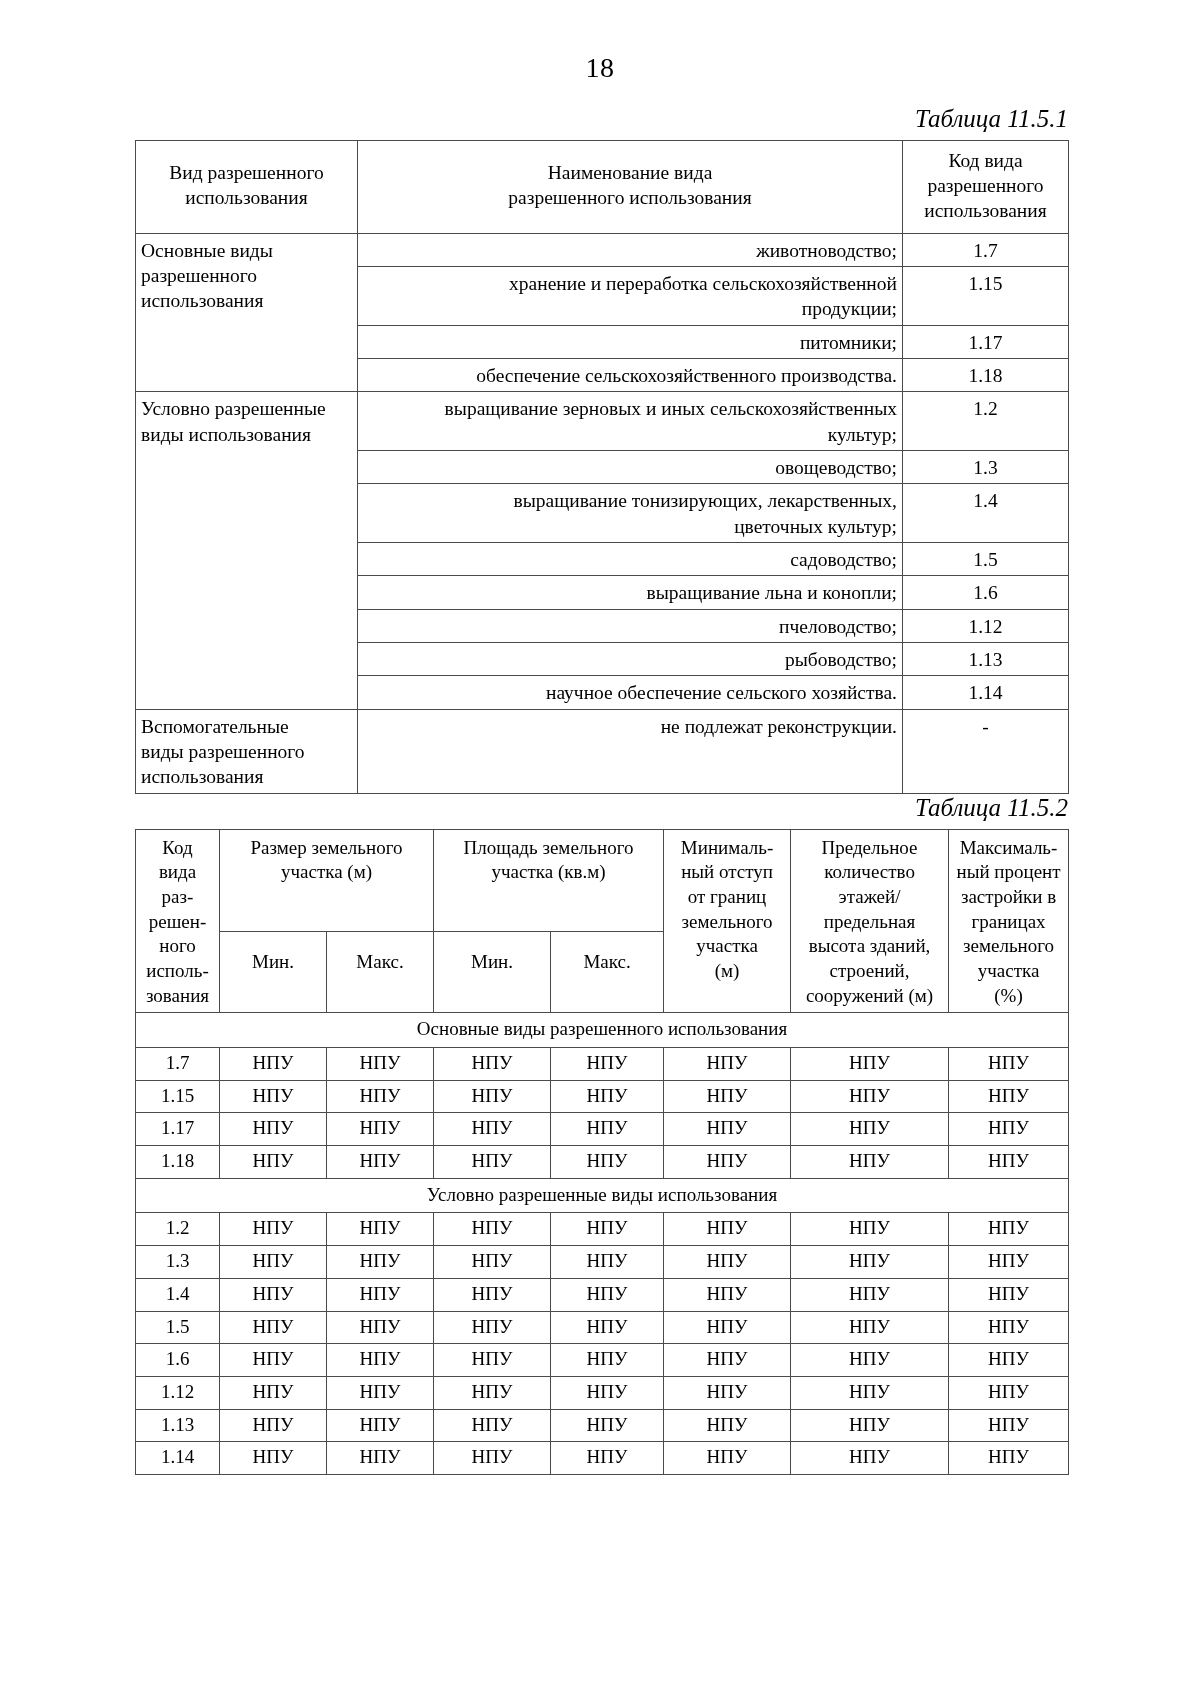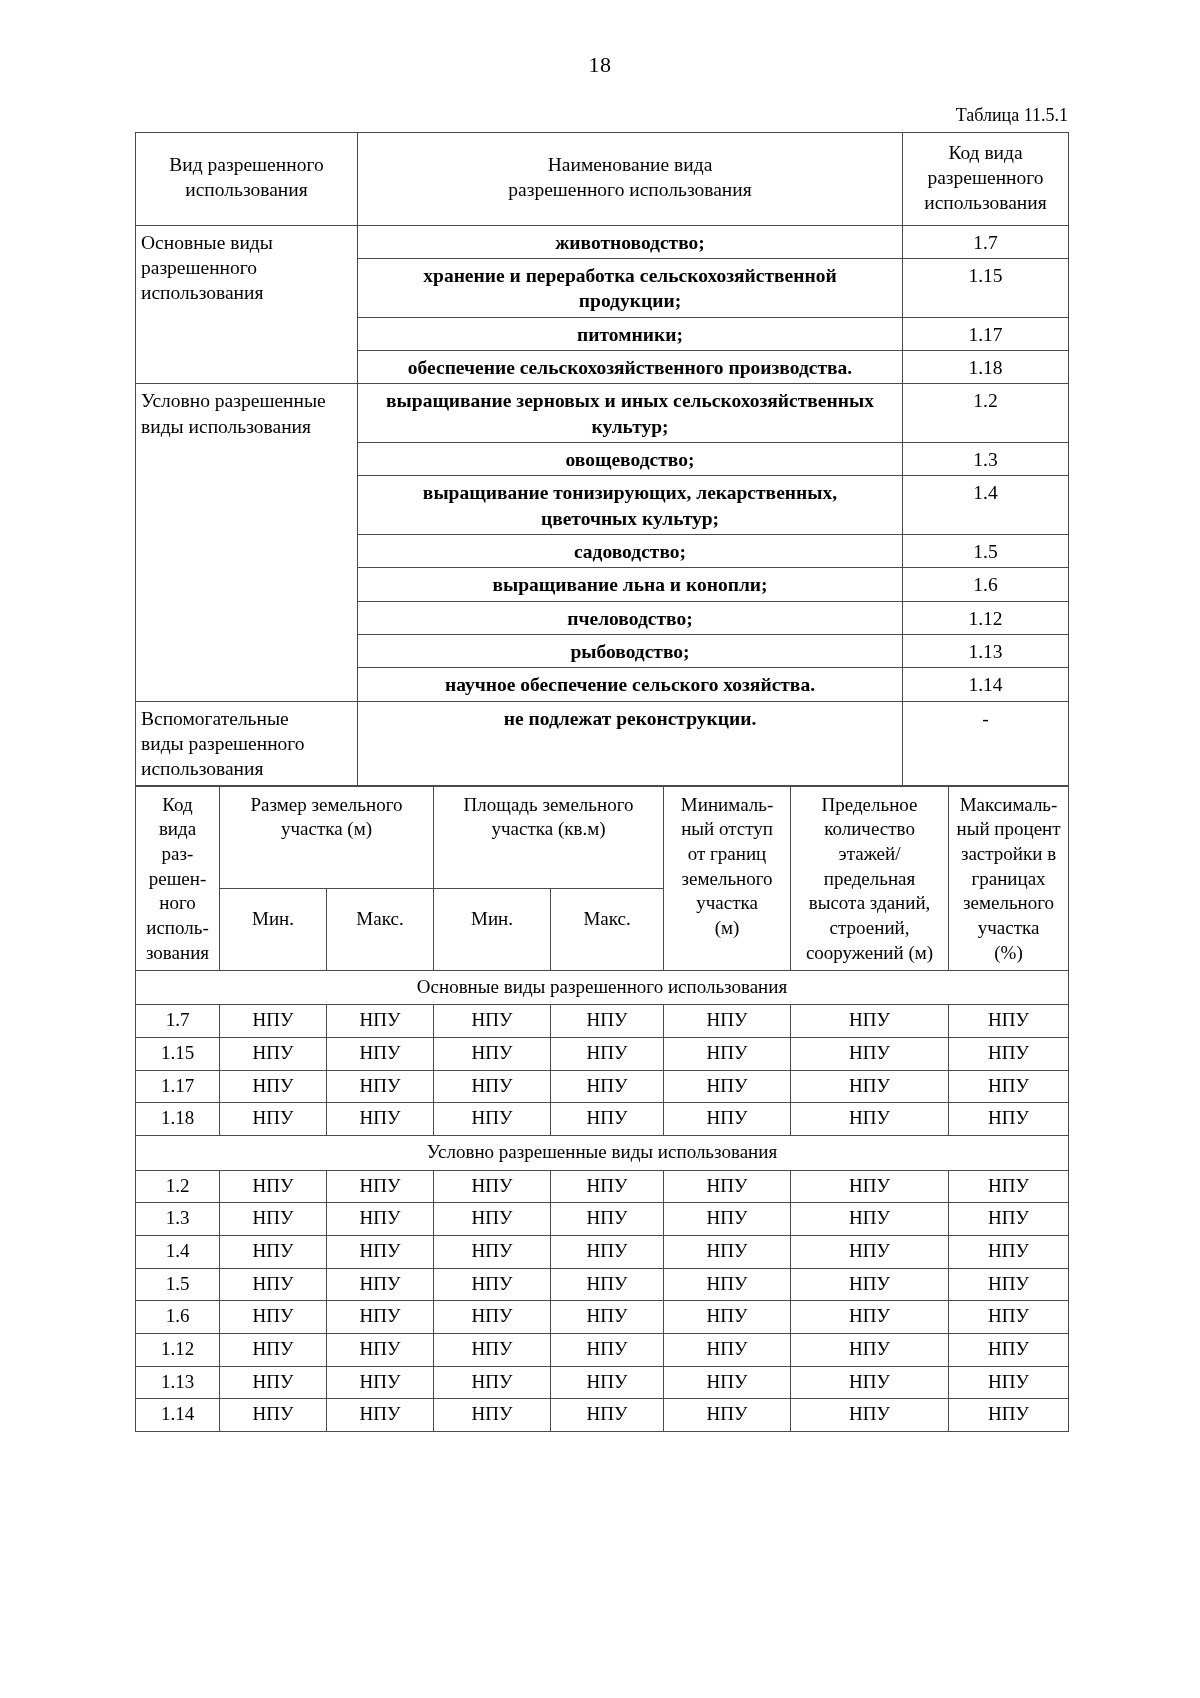--- a/index.html
+++ b/index.html
@@ -21,34 +21,35 @@
     height: 1698px;
     padding: 0;
     box-sizing: border-box;
   }
   .page-number {
     position: absolute;
     top: 52px;
     left: 0;
     width: 1200px;
     text-align: center;
-    font-size: 22px;
+    font-size: 28px;
     letter-spacing: 0.5px;
   }
   .content {
     position: absolute;
     left: 135px;
     top: 105px;
     width: 933px;
   }
   .table-caption {
     text-align: right;
-    font-size: 18px;
+    font-size: 25px;
     margin: 0 0 6px 0;
     line-height: 1.15;
+    font-style: italic;
   }
   table.doc-table {
     border-collapse: collapse;
     width: 933px;
     table-layout: fixed;
     font-size: 19.5px;
     line-height: 1.30;
   }
   table.doc-table td,
   table.doc-table th {
@@ -68,25 +69,24 @@
     padding: 8px 6px 9px 6px;
     line-height: 1.28;
   }
   #table-1 .vtype {
     text-align: left;
     vertical-align: top;
     line-height: 1.30;
     padding-top: 4px;
   }
   #table-1 .vname {
-    text-align: center;
+    text-align: right;
     vertical-align: top;
     line-height: 1.30;
     padding-top: 4px;
-    font-weight: bold;
   }
   #table-1 .vcode {
     text-align: center;
     vertical-align: top;
     padding-top: 4px;
   }
   
   .para {
     font-size: 22px;
     line-height: 1.42;
@@ -211,20 +211,21 @@
 
         <tr>
           <td class="vtype">Вспомогательные<br>виды разрешенного<br>использования</td>
           <td class="vname">не подлежат реконструкции.</td>
           <td class="vcode">-</td>
         </tr>
       </tbody>
     </table>
 
 
+    <div class="table-caption">Таблица 11.5.2</div>
 
     <table class="doc-table" id="table-2">
       <colgroup>
         <col class="k1">
           <col class="k2">
           <col class="k3">
           <col class="k4">
         <col class="k5">
           <col class="k6">
           <col class="k7">

